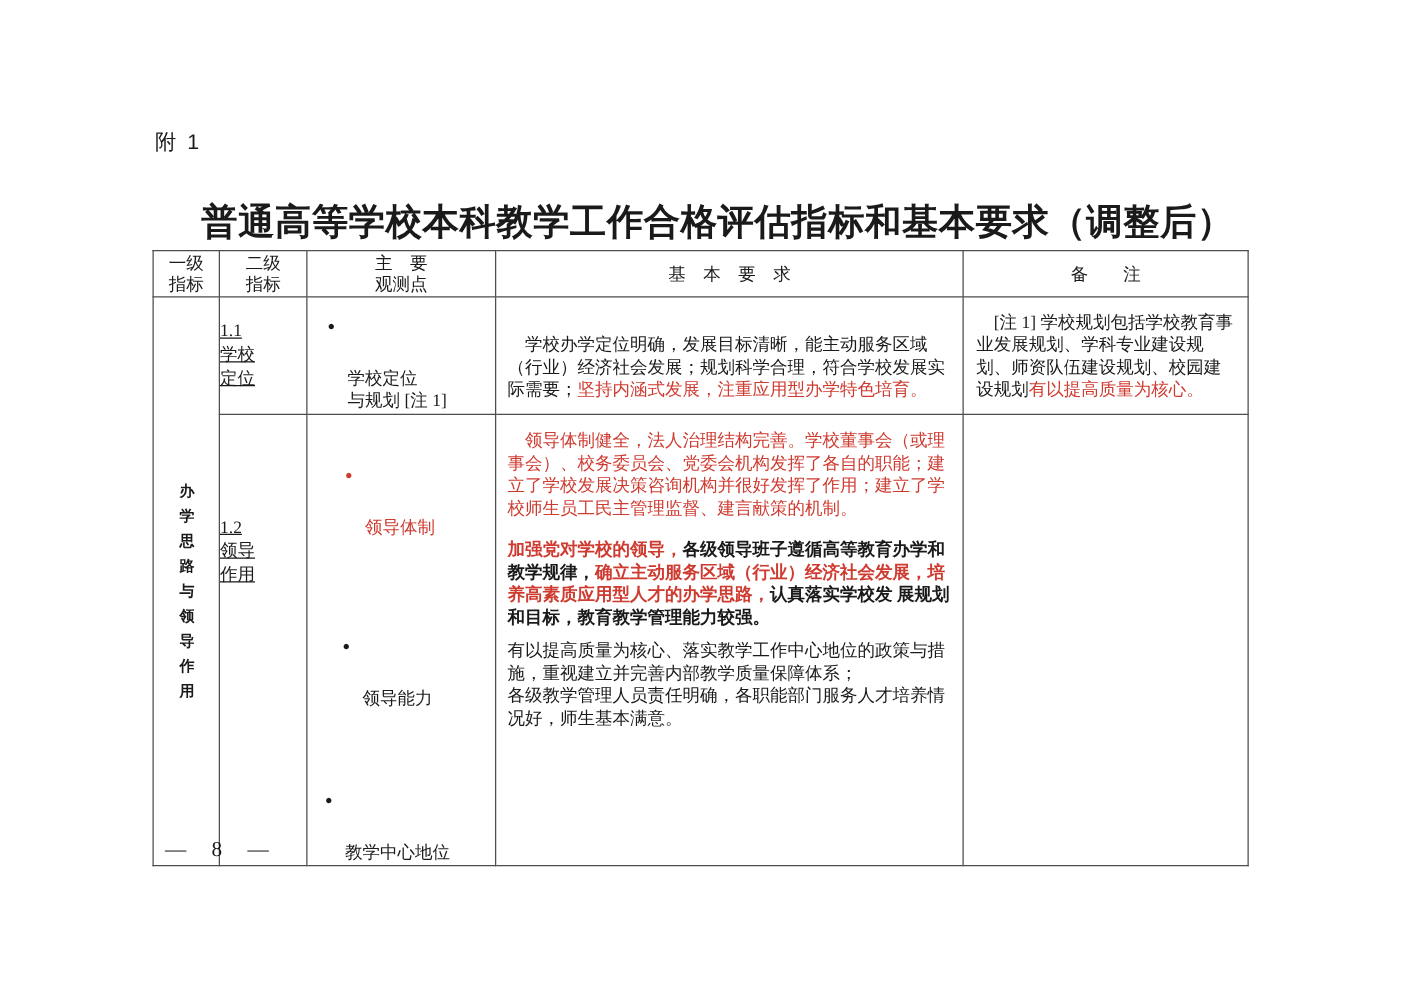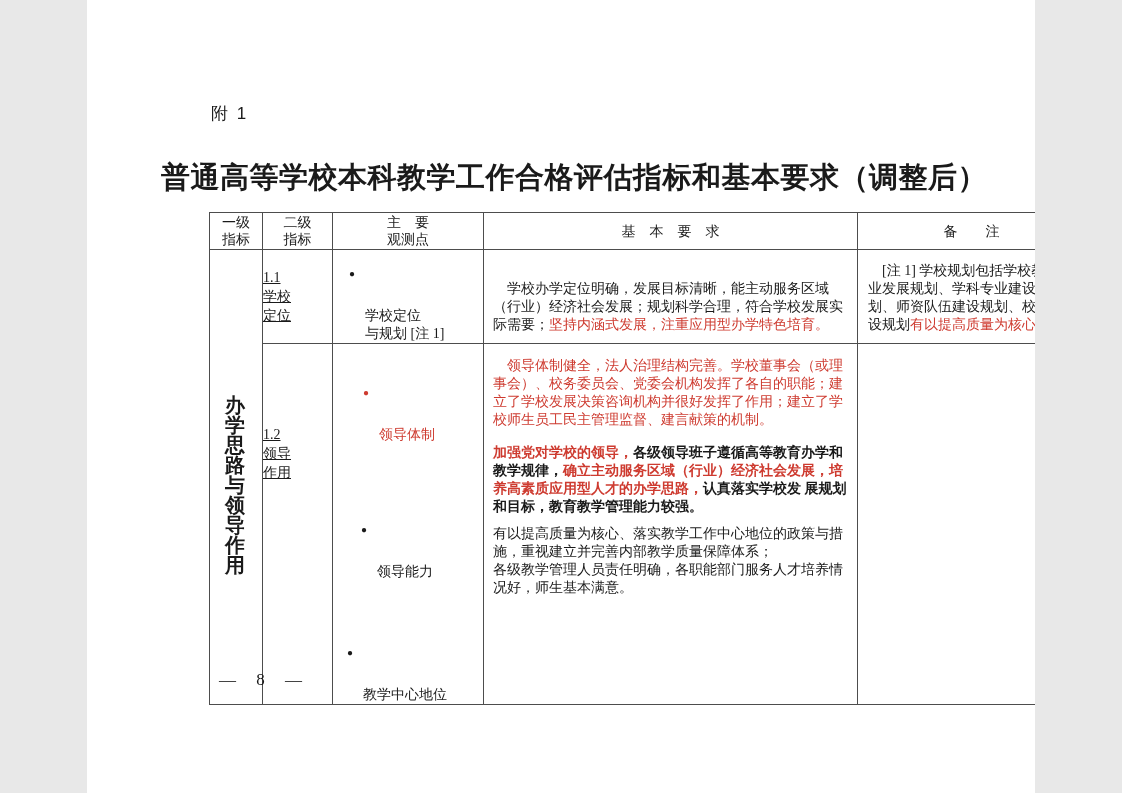--- a/index.html
+++ b/index.html
@@ -3,21 +3,21 @@
 <meta charset="utf-8">
 <style>
   :root{
     --red:#ce3b30;
     --border:#4d4d4d;
     --ink:#1a1a1a;
   }
   html,body{margin:0;padding:0;background:#e8e8e8;}
   .page{
     position:relative;
-    width:948px;height:793px;
+    width:1122px;height:793px;
     background:#ffffff;
     margin:0 auto;
     font-family:"Liberation Serif", serif;
     color:var(--ink);
     overflow:hidden;
   }
   .attachment{
     position:absolute;left:124px;top:102px;
     font-family:"Liberation Sans", sans-serif;
     font-size:17px;letter-spacing:2px;
@@ -25,21 +25,21 @@
   .doc-title{
     position:absolute;left:0;right:0;top:158px;
     text-align:center;
     font-family:"Liberation Sans", sans-serif;
     font-weight:bold;
     font-size:29px;
     letter-spacing:0.5px;
     margin-left:26px;
   }
   table.doc-table{
-    position:absolute;left:122px;top:212px;
+    position:absolute;left:122px;top:200px;
     width:876px;
     border-collapse:collapse;
     table-layout:fixed;
   }
   .doc-table th,.doc-table td{
     border:1px solid var(--border);
     padding:0;
     vertical-align:top;
     font-size:14px;
     line-height:18px;
@@ -53,25 +53,25 @@
     white-space:pre-line;
     line-height:17px;
   }
   td.cell-level1{
     vertical-align:middle;
     text-align:center;
   }
   .vertical-label{
     margin:16px auto 0;
     width:1.1em;
-    font-size:20px;
+    font-size:12px;
     line-height:20px;
     font-weight:bold;
     word-break:break-all;
-    text-align:left;
+    text-align:right;
   }
   td.cell-level2{
     text-align:left;
     white-space:pre-line;
     line-height:19px;
     text-decoration:underline;
   }
   td.cell-level2.row1{vertical-align:middle;}
   td.cell-level2.row2 .lv2-text{padding-top:62px;}
   .op{

